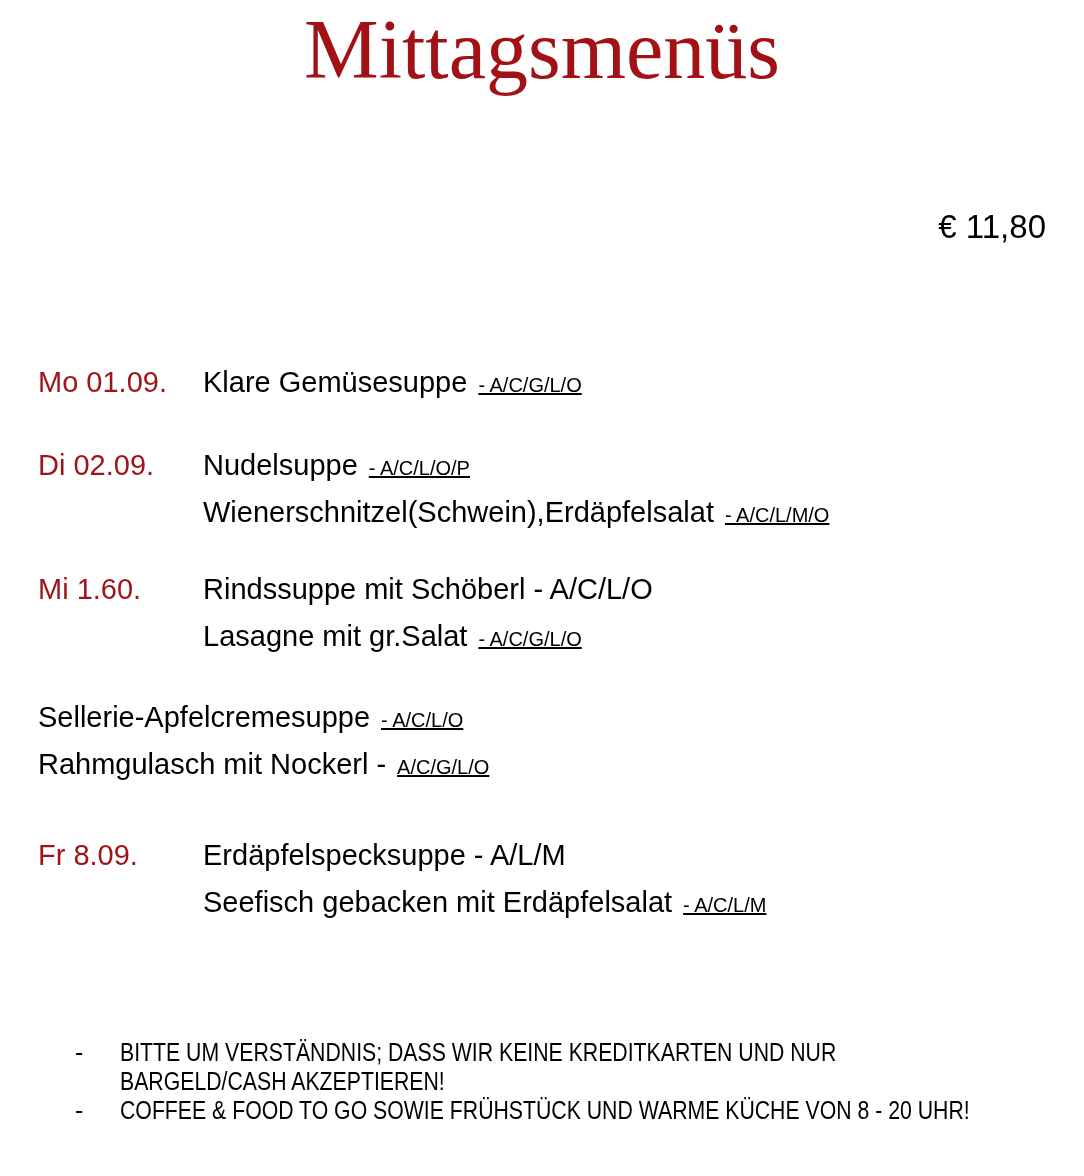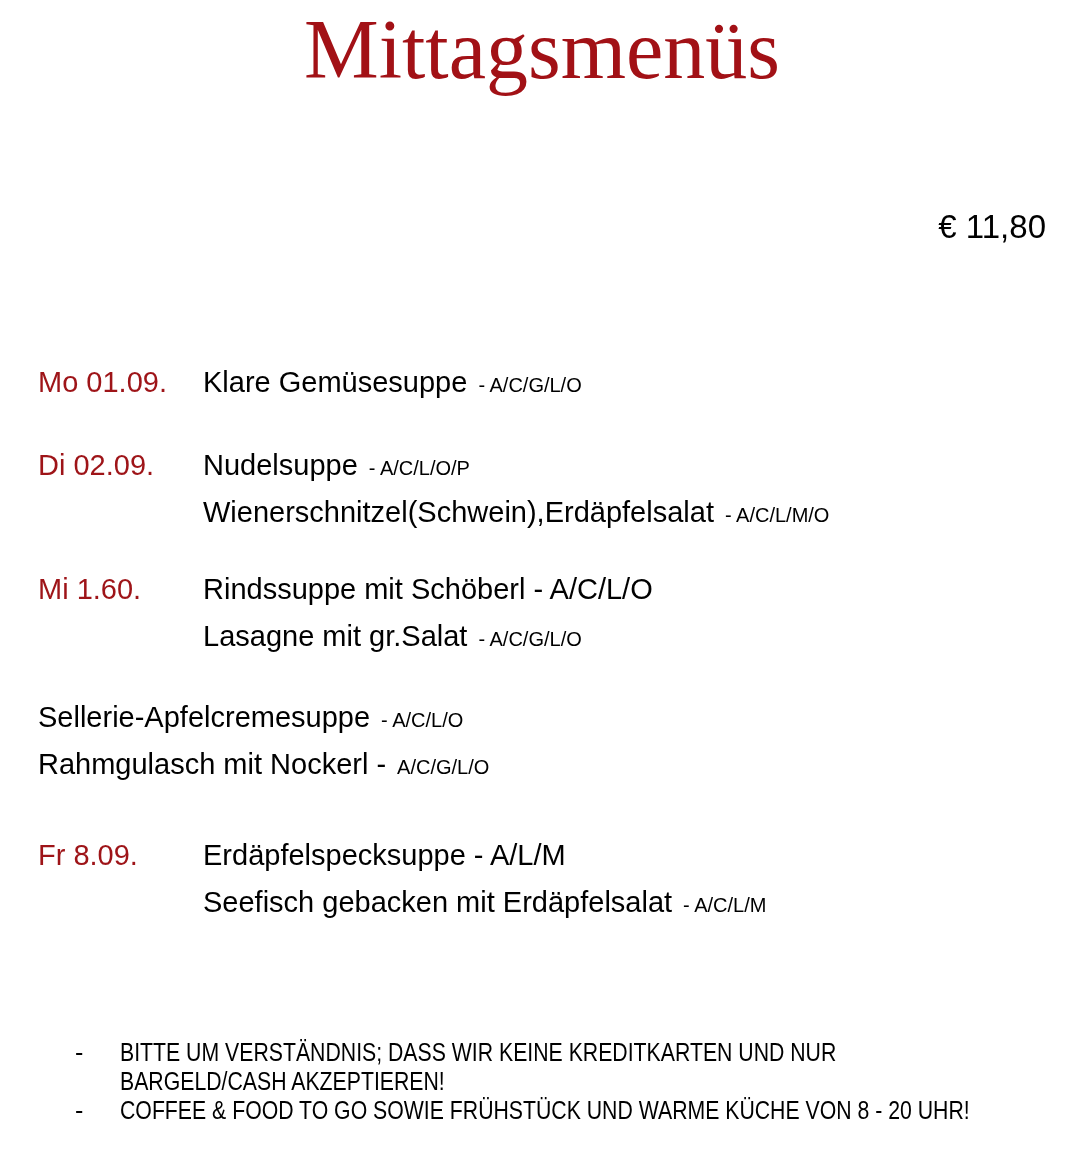--- a/index.html
+++ b/index.html
@@ -47,21 +47,21 @@
   .day {
     width: 165px;
     flex: 0 0 165px;
     font-size: 29px;
     line-height: 44px;
     color: var(--day-red, #9E1418);
     white-space: nowrap;
   }
   .lines { flex: 1; }
   .line { font-size: 29px; line-height: 44px; white-space: nowrap; }
-  .alg { font-size: 20px; margin-left: 11px; }
+  .alg { font-size: 20px; margin-left: 11px; text-decoration: underline; }
   .footer {
     position: absolute;
     top: 1038px;
     left: 75px;
     right: 10px;
   }
   .note { display: flex; align-items: flex-start; }
   .bullet {
     width: 45px;
     flex: 0 0 45px;

